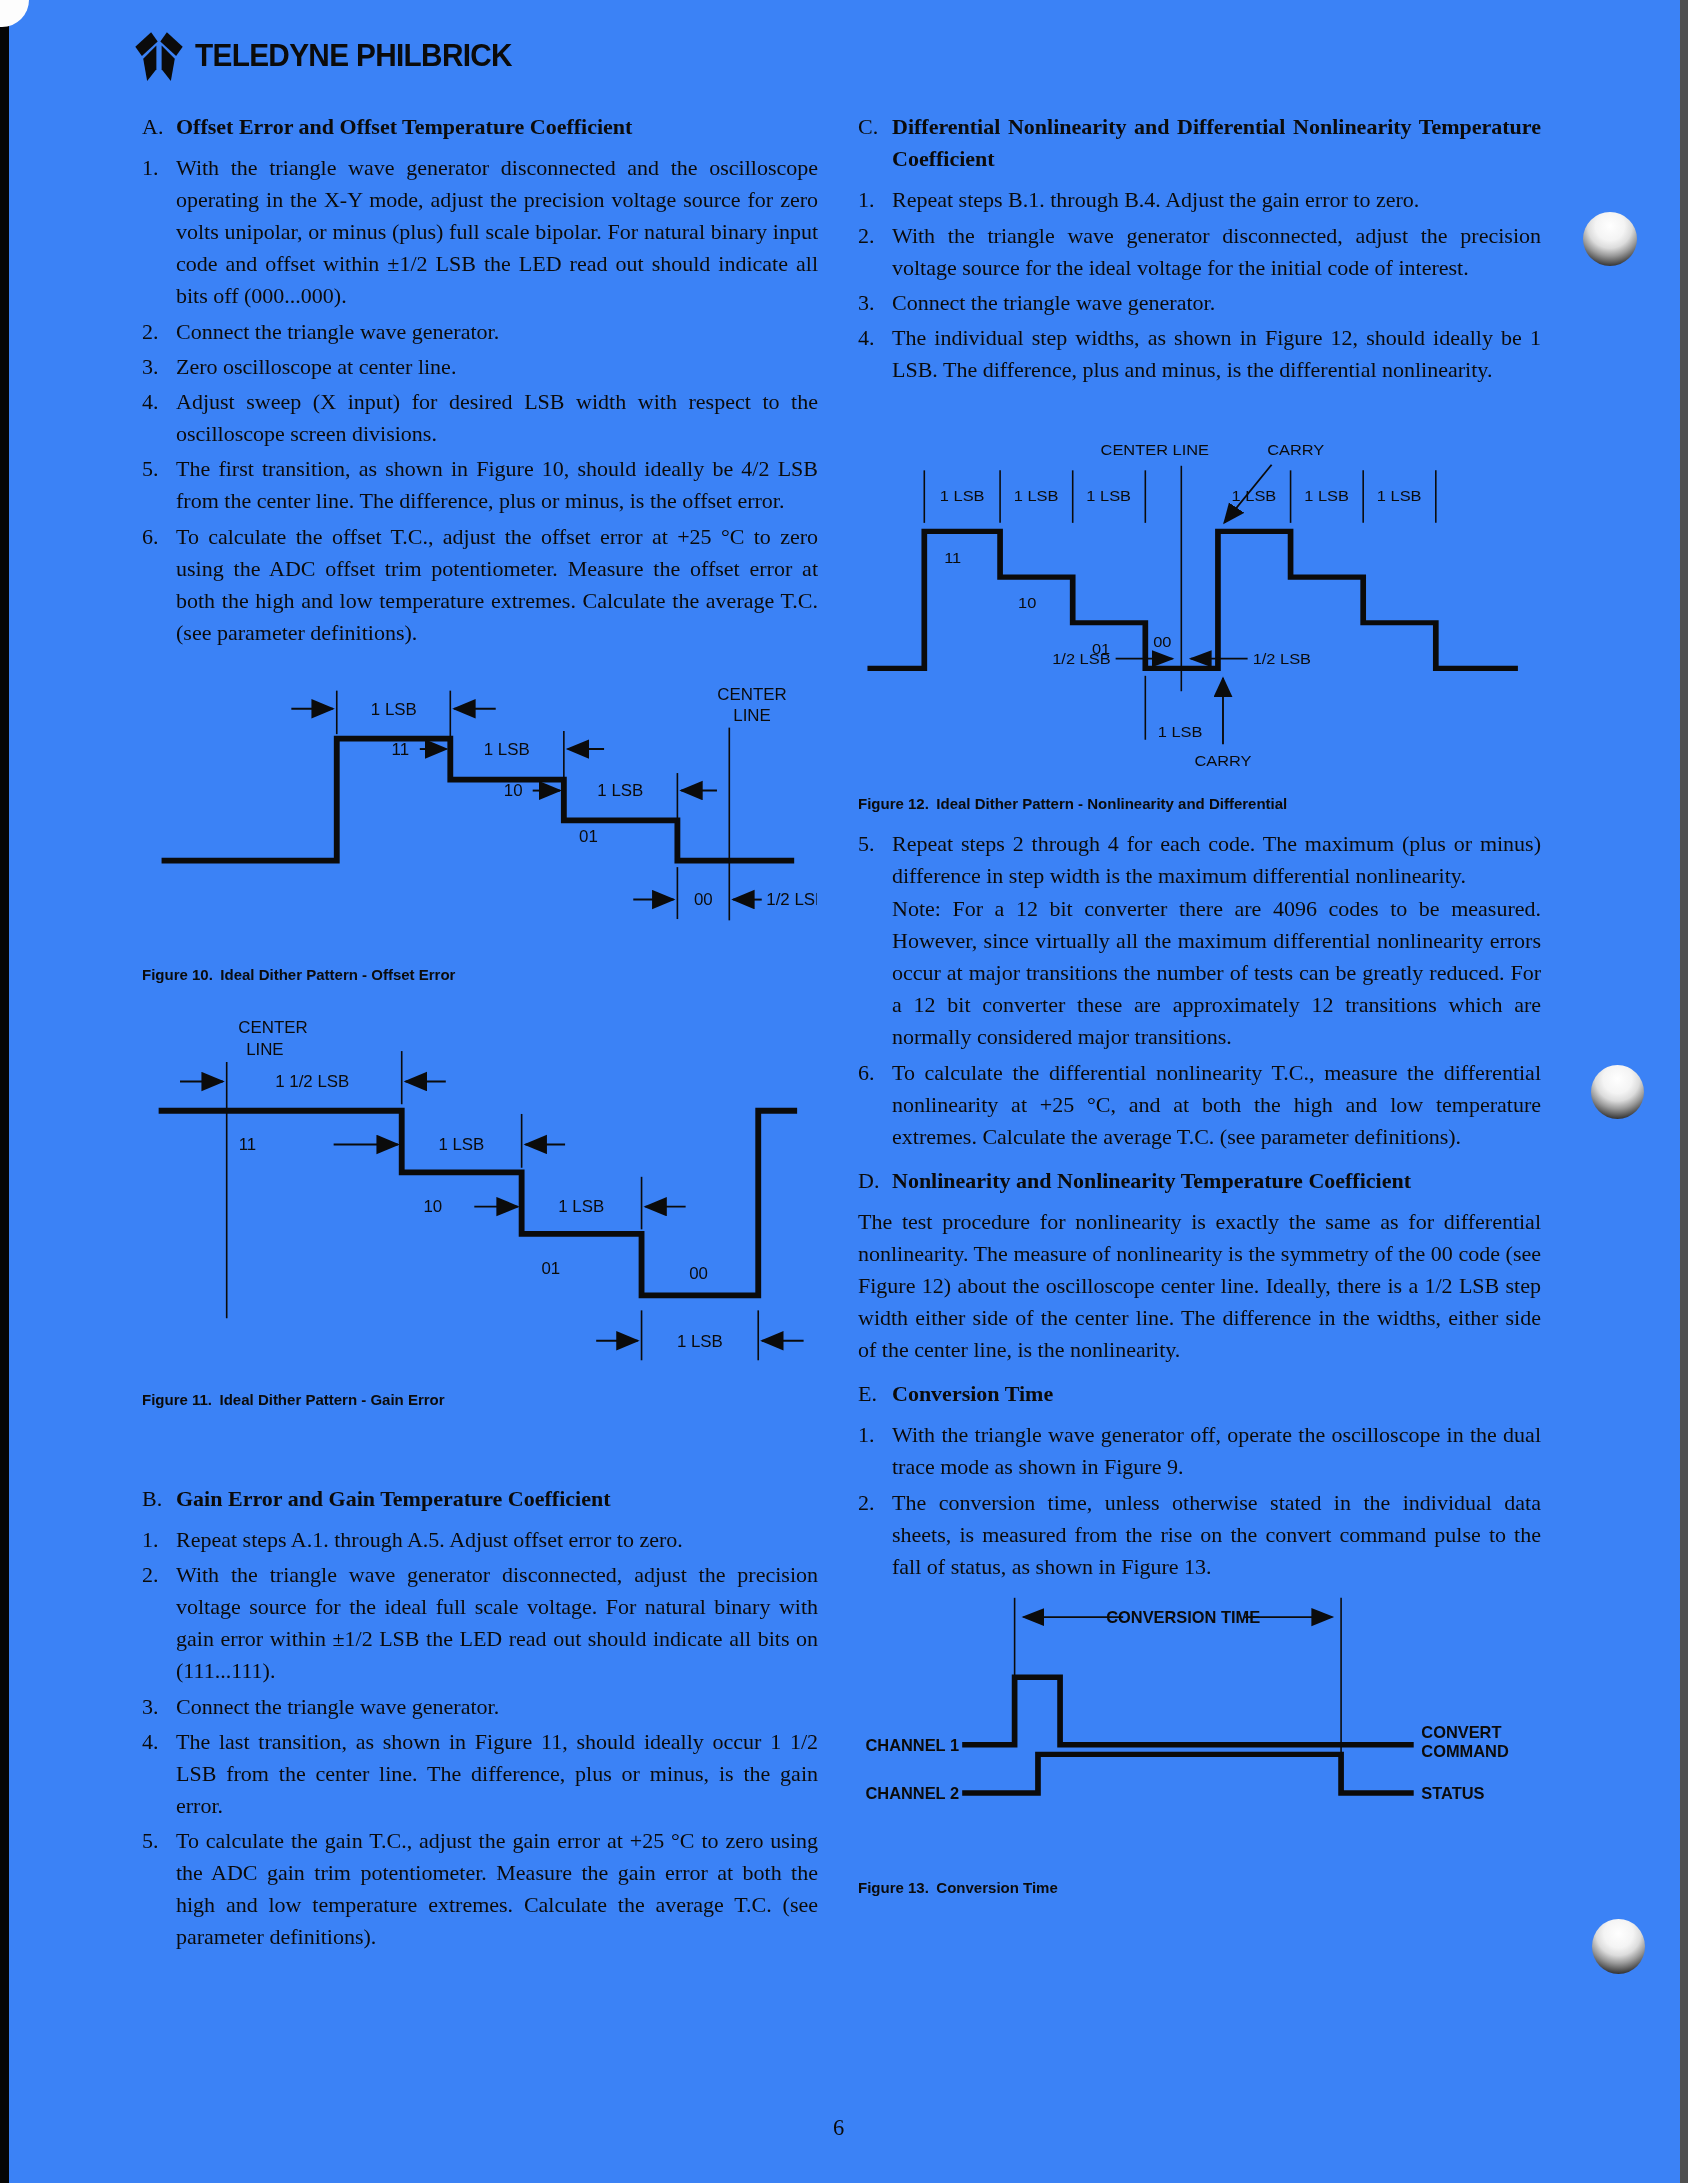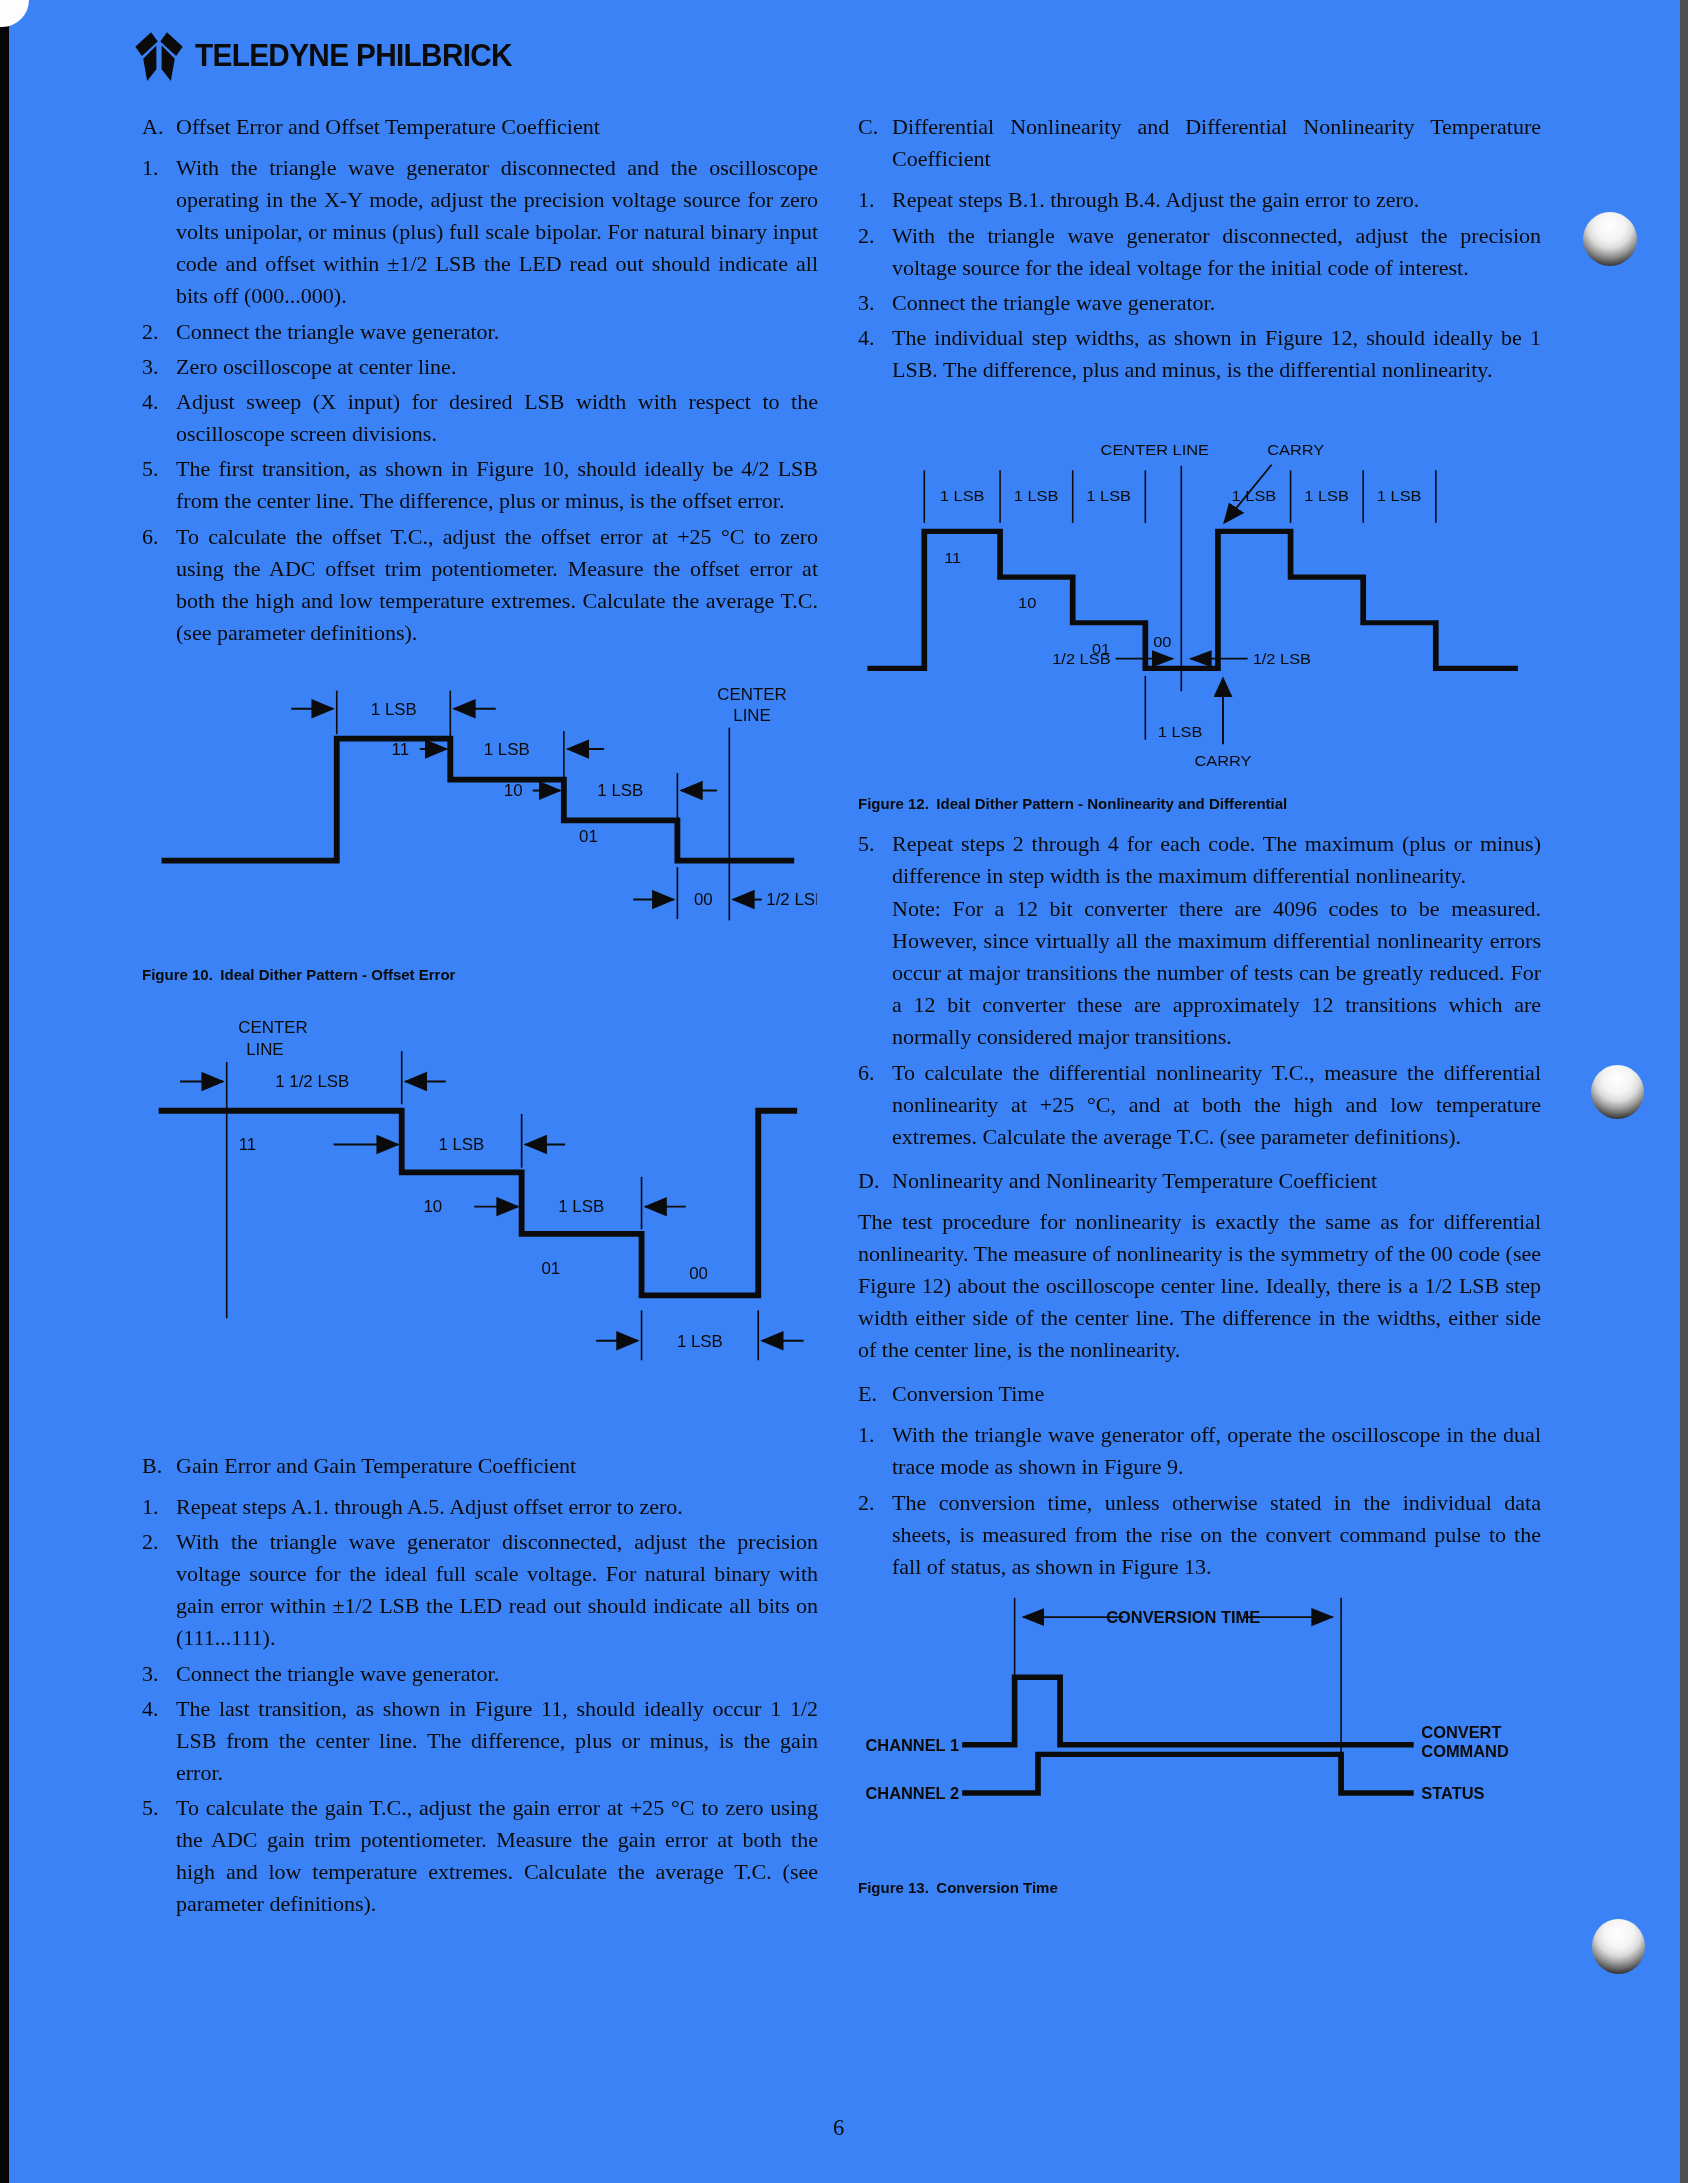--- a/index.html
+++ b/index.html
@@ -13,21 +13,21 @@
   .s1{left:1583px;top:212px;width:54px;height:54px;}
   .s2{left:1591px;top:1065px;width:53px;height:54px;}
   .s3{left:1592px;top:1919px;width:53px;height:55px;}
   .header{position:absolute;left:134px;top:28px;display:flex;align-items:center;gap:10.6px;}
   .logo-text{font-family:"Liberation Sans",sans-serif;font-weight:bold;font-size:31px;letter-spacing:-0.7px;transform:scaleX(.96);transform-origin:left;}
   .col{position:absolute;top:111px;font-size:22px;line-height:32px;}
   .col-left{left:142px;width:676px;}
   .col-right{left:858px;width:683px;}
   .hd{display:flex;margin:0 0 9.3px 0;}
   .hd .hl{width:34px;flex:none;}
-  .hd .ht{flex:1;text-align:justify;}
+  .hd .ht{flex:1;text-align:justify;font-weight:bold;}
   .li{display:flex;margin:0 0 3.3px 0;}
   .li .n{width:34px;flex:none;}
   .li .t{flex:1;text-align:justify;}
   .note{margin-top:1.3px;text-align:justify;}
   .para{text-align:justify;margin:0 0 6.6px 0;}
   .figwrap{}
   .f10{margin-top:17px;}
   .f11{margin-top:20px;}
   .f12{margin-top:17px;}
   .f13{margin-top:10.6px;}
@@ -154,20 +154,21 @@
         <line class="thin" x1="770" y1="262" x2="770" y2="343"></line>
         <line class="al" x1="838" y1="308" x2="776" y2="308" marker-end="url(#m11)"></line>
         <text x="630" y="412" text-anchor="middle">01</text>
         <text x="858" y="420" text-anchor="middle">00</text>
         <line class="thin" x1="770" y1="468" x2="770" y2="545"></line>
         <line class="thin" x1="950" y1="468" x2="950" y2="545"></line>
         <line class="al" x1="700" y1="515" x2="764" y2="515" marker-end="url(#m11)"></line>
         <text x="860" y="524" text-anchor="middle">1 LSB</text>
         <line class="al" x1="1020" y1="515" x2="956" y2="515" marker-end="url(#m11)"></line>
       </svg>
+      <div class="caption">Figure 11. Ideal Dither Pattern - Gain Error</div>
     </div>
 
     <div class="hd secB">
       <span class="hl">B.</span>
       <span class="ht">Gain Error and Gain Temperature Coefficient</span>
     </div>
     <div class="li">
         <span class="n">1.</span>
         <span class="t">Repeat steps A.1. through A.5. Adjust offset error to zero.</span>
       </div>

